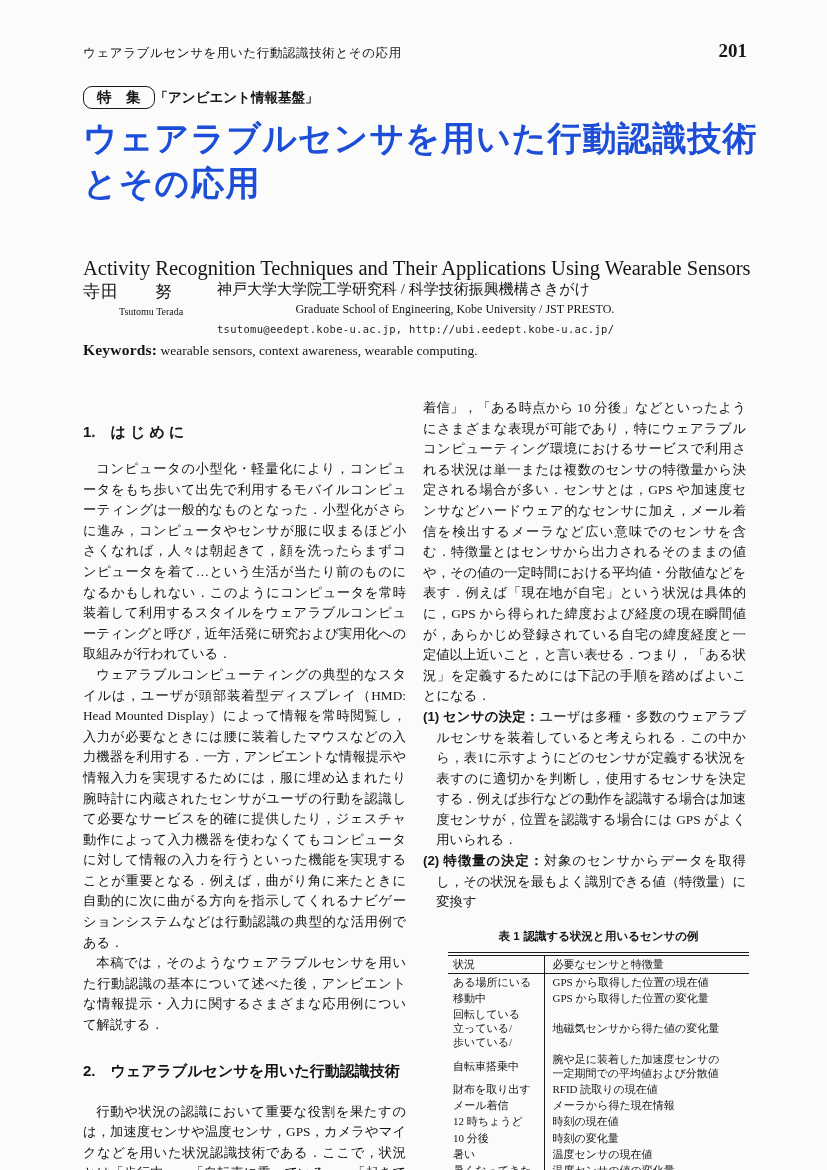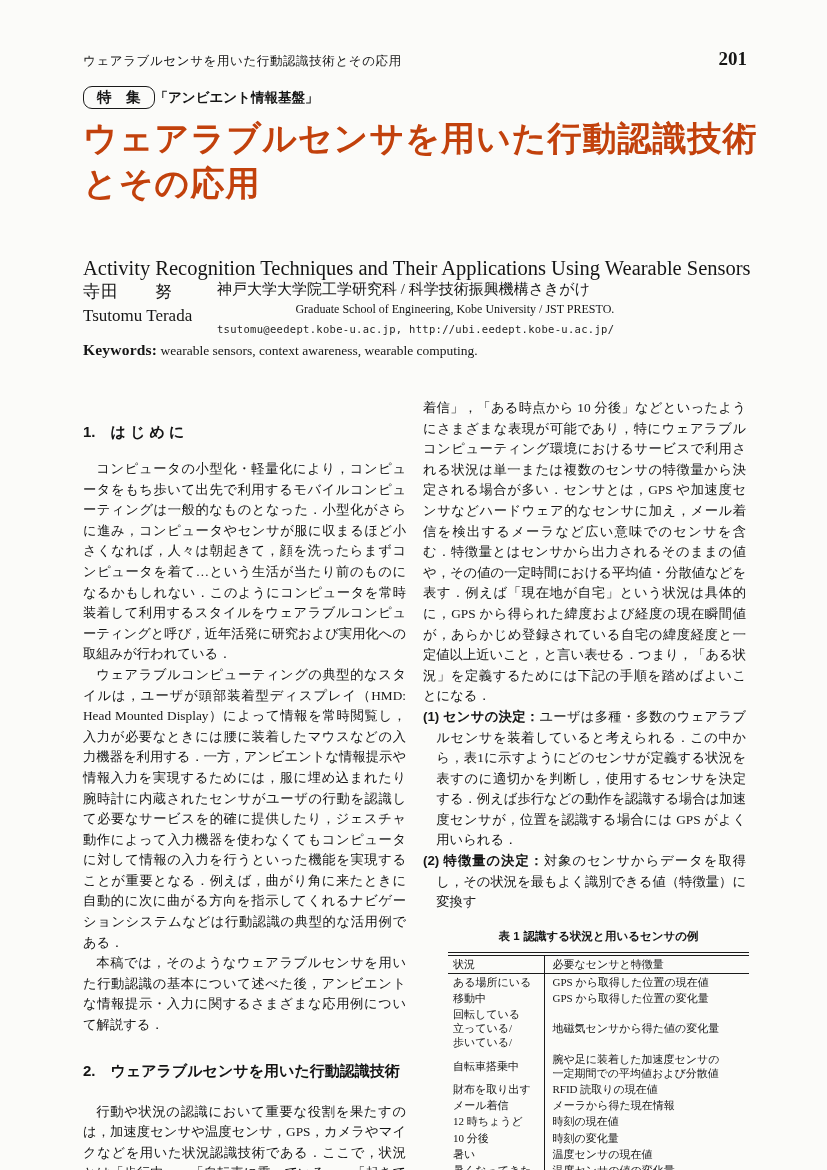--- a/index.html
+++ b/index.html
@@ -8,21 +8,21 @@
     width:827px; height:1170px;
     background:#fbfbf9;
     color:#151515;
     font-family:"Liberation Serif","DejaVu Serif",serif;
     position:relative;
     overflow:hidden;
   }
   .abs { position:absolute; }
 
   
-  .running { left:83px; right:80px; top:48px; display:flex; justify-content:space-between; align-items:baseline; }
+  .running { left:83px; right:80px; top:40px; display:flex; justify-content:space-between; align-items:baseline; }
   .running-title { font-size:12.5px; letter-spacing:0.6px; }
   .running-page { font-size:19px; font-weight:bold; font-family:"Liberation Serif","DejaVu Serif",serif; }
 
   
   .badge-row { left:83px; top:86px; display:flex; align-items:center; }
   .badge {
     display:inline-block;
     border:1.6px solid #1a1a1a; border-radius:9px;
     padding:0 13px 1px 13px;
     font-family:"Liberation Sans","DejaVu Sans",sans-serif;
@@ -31,32 +31,32 @@
   .badge-series {
     font-family:"Liberation Sans","DejaVu Sans",sans-serif;
     font-weight:bold; font-size:13.5px;
   }
 
   
   .title-ja {
     left:83px; top:116px; width:680px;
     font-family:"Liberation Sans","DejaVu Sans",sans-serif;
     font-weight:bold; font-size:34px; line-height:45px; letter-spacing:1px;
-    color:#c2410c;
+    color:#1d4ed8;
   }
   .title-en {
     left:83px; top:220px; width:668px;
     font-size:20.5px; line-height:25px; font-weight:normal;margin-top:36px;
   }
 
   
   .author { left:83px; top:280px; width:668px; display:flex; }
   .author-name { width:134px; flex:none; }
   .author-name-ja { font-size:17px; letter-spacing:1px; }
-  .author-name-en { font-size:17px; margin-top:3px; }
+  .author-name-en { font-size:10px; margin-top:3px;margin-left:36px; }
   .author-aff-ja { font-size:15px; }
   .author-aff-en { font-size:12px; margin-top:3px;text-align:right; }
   .author-contact {
     font-family:"DejaVu Sans Mono","Liberation Mono",monospace;
     font-size:10.5px; letter-spacing:0.3px; margin-top:6px; color:#222;
   }
 
   
   .keywords { left:83px; top:341px; width:668px; font-size:13.5px; }
   .keywords b { font-size:15.5px; letter-spacing:0.2px; }

